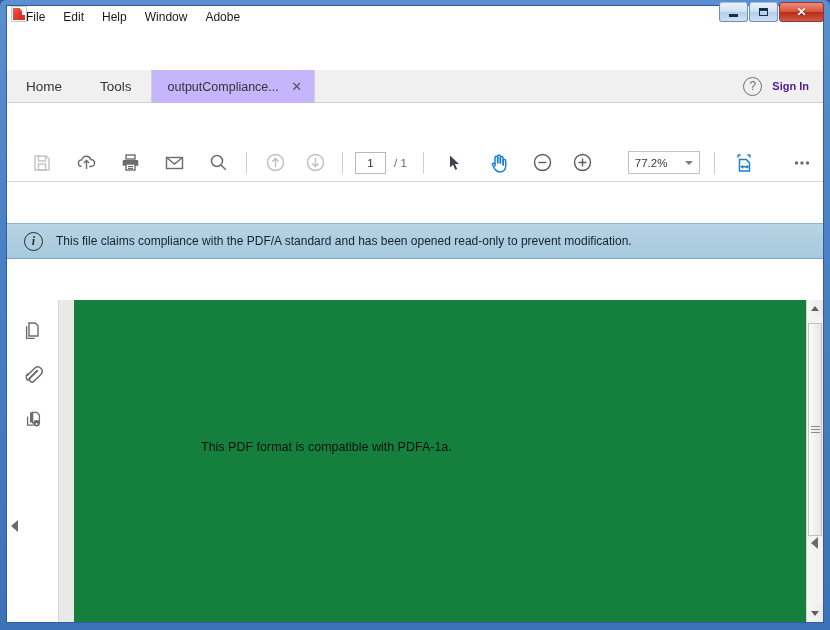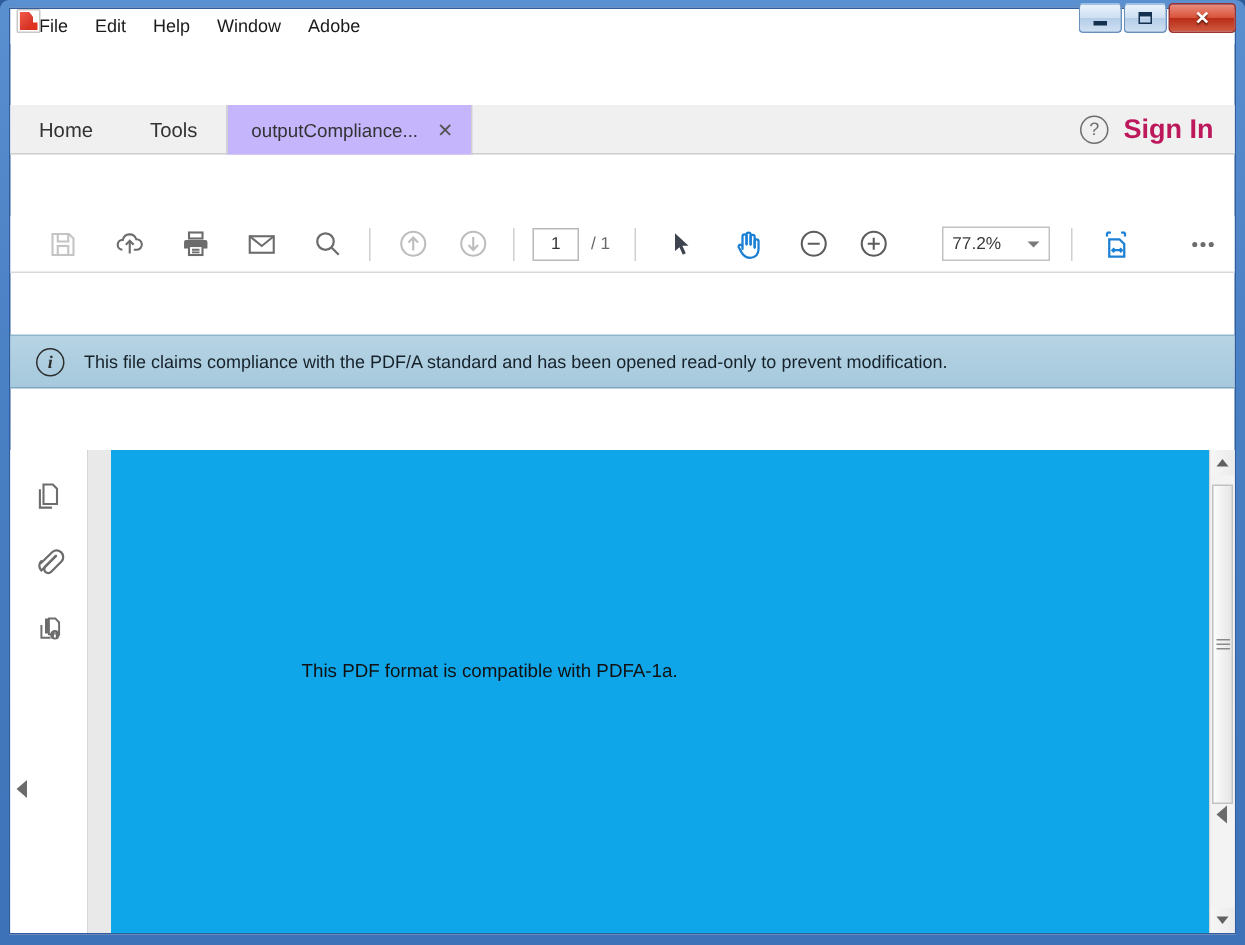--- a/index.html
+++ b/index.html
@@ -160,22 +160,22 @@
   }
   #help-icon {
     width: 19px; height: 19px;
     border: 1.6px solid #6d6d6d;
     border-radius: 50%;
     display: flex; align-items: center; justify-content: center;
     font-size: 12px; color: #6d6d6d;
     cursor: default;
   }
   #signin {
-    font-size: 18px;
-    color: #be185d;
+    font-size: 11px;
+    color: #4c1d95;
     font-weight: bold;
     cursor: default;
     white-space: nowrap;
   }
 
   
   #toolbar {
     height: 38px;
     background: #ffffff;
     border-bottom: 1px solid #d8d8d8;
@@ -309,21 +309,21 @@
   
   #viewport {
     flex: 1;
     background: #e9e9e9;
     position: relative;
     overflow: hidden;
   }
   #page {
     position: absolute;
     left: 15px; top: 0; right: 0; bottom: 0;
-    background: #0ea5e9;
+    background: #15803d;
     padding-left: 41px;
   }
   #page-text {
     position: absolute;
     left: 127px; top: 140px;
     font-size: 12.5px;
     color: #111111;
     white-space: nowrap;
   }
 

